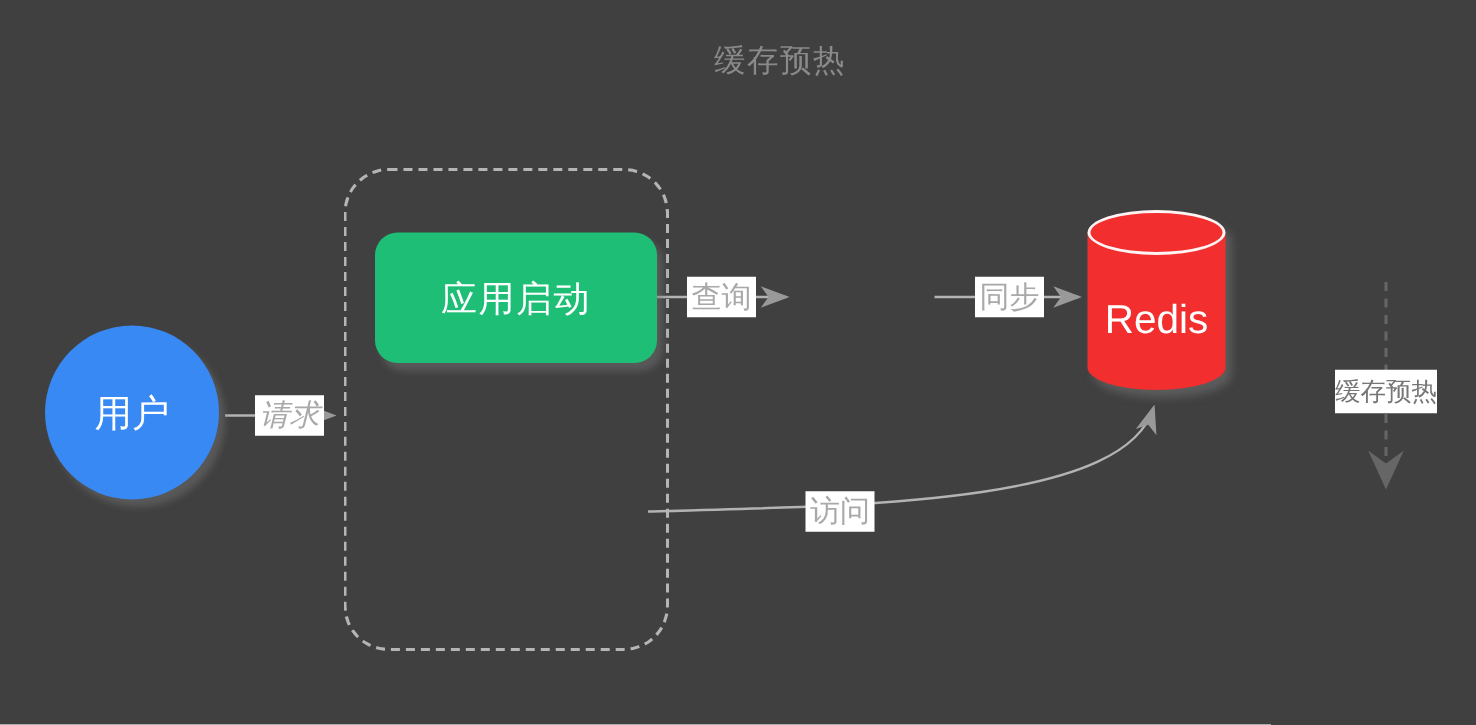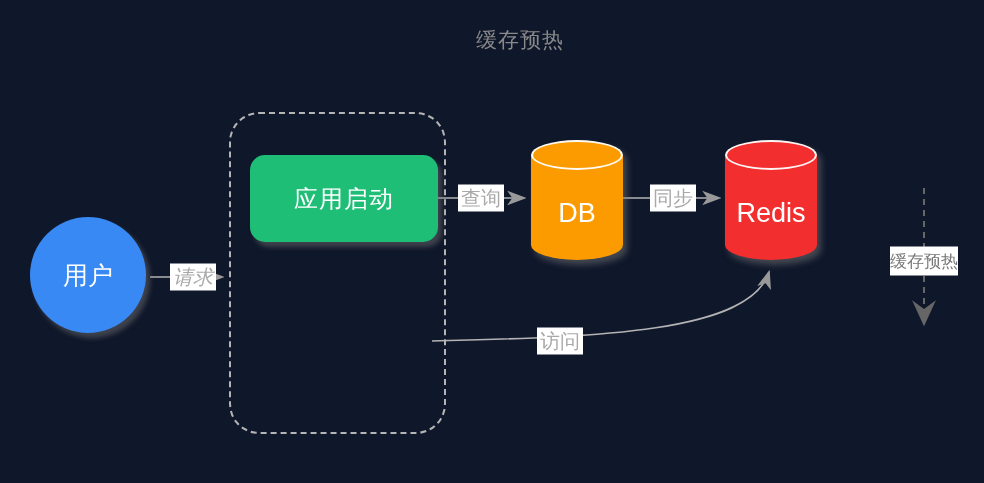--- a/index.html
+++ b/index.html
@@ -1,20 +1,20 @@
 <!DOCTYPE html>
 <html style="--user-blue: #3889f3; --app-green: #1ebe77; --db-orange: #fb9b00; --redis-red: #f22e2e; --line-gray: #b3b3b3; --dash-gray: #b5b5b5; --order-line-gray: #666666; --arrowhead-gray: #999999; --edge-label-gray: #a9a9a9; --order-label-gray: #767676; --title-gray: #8a8a8a;"><head>
 <meta charset="utf-8">
 <style>
   html, body { margin: 0; padding: 0; background: #fff; }
   .canvas {
     position: relative;
     width: 984px;
     height: 483px;
-    background: #0f172a;
+    background: #404040;
     overflow: hidden;
     font-family: "Liberation Sans", "DejaVu Sans", sans-serif;
   }
   .title {
     position: absolute;
     left: 520px;
     top: 40px;
     transform: translate(-50%, -50%);
     font-size: 21px;
     color: var(--title-gray, #8a8a8a);
@@ -131,25 +131,20 @@
     <span>用户</span>
   </div>
 
   <div class="group-box"></div>
 
   <div class="node-rect rect-start">
     <span>应用启动</span>
   </div>
 
 
-  <div class="cyl cyl-db">
-    <div class="cyl-body"></div>
-    <div class="cyl-top"></div>
-    <div class="cyl-label">DB</div>
-  </div>
 
   <div class="cyl cyl-redis">
     <div class="cyl-body"></div>
     <div class="cyl-top"></div>
     <div class="cyl-label">Redis</div>
   </div>
 
   <span class="edge-label" style="left:193px; top:277px;font-style:italic;">请求</span>
   <span class="edge-label" style="left:481px; top:198px;">查询</span>
   <span class="edge-label" style="left:673px; top:198px;">同步</span>

